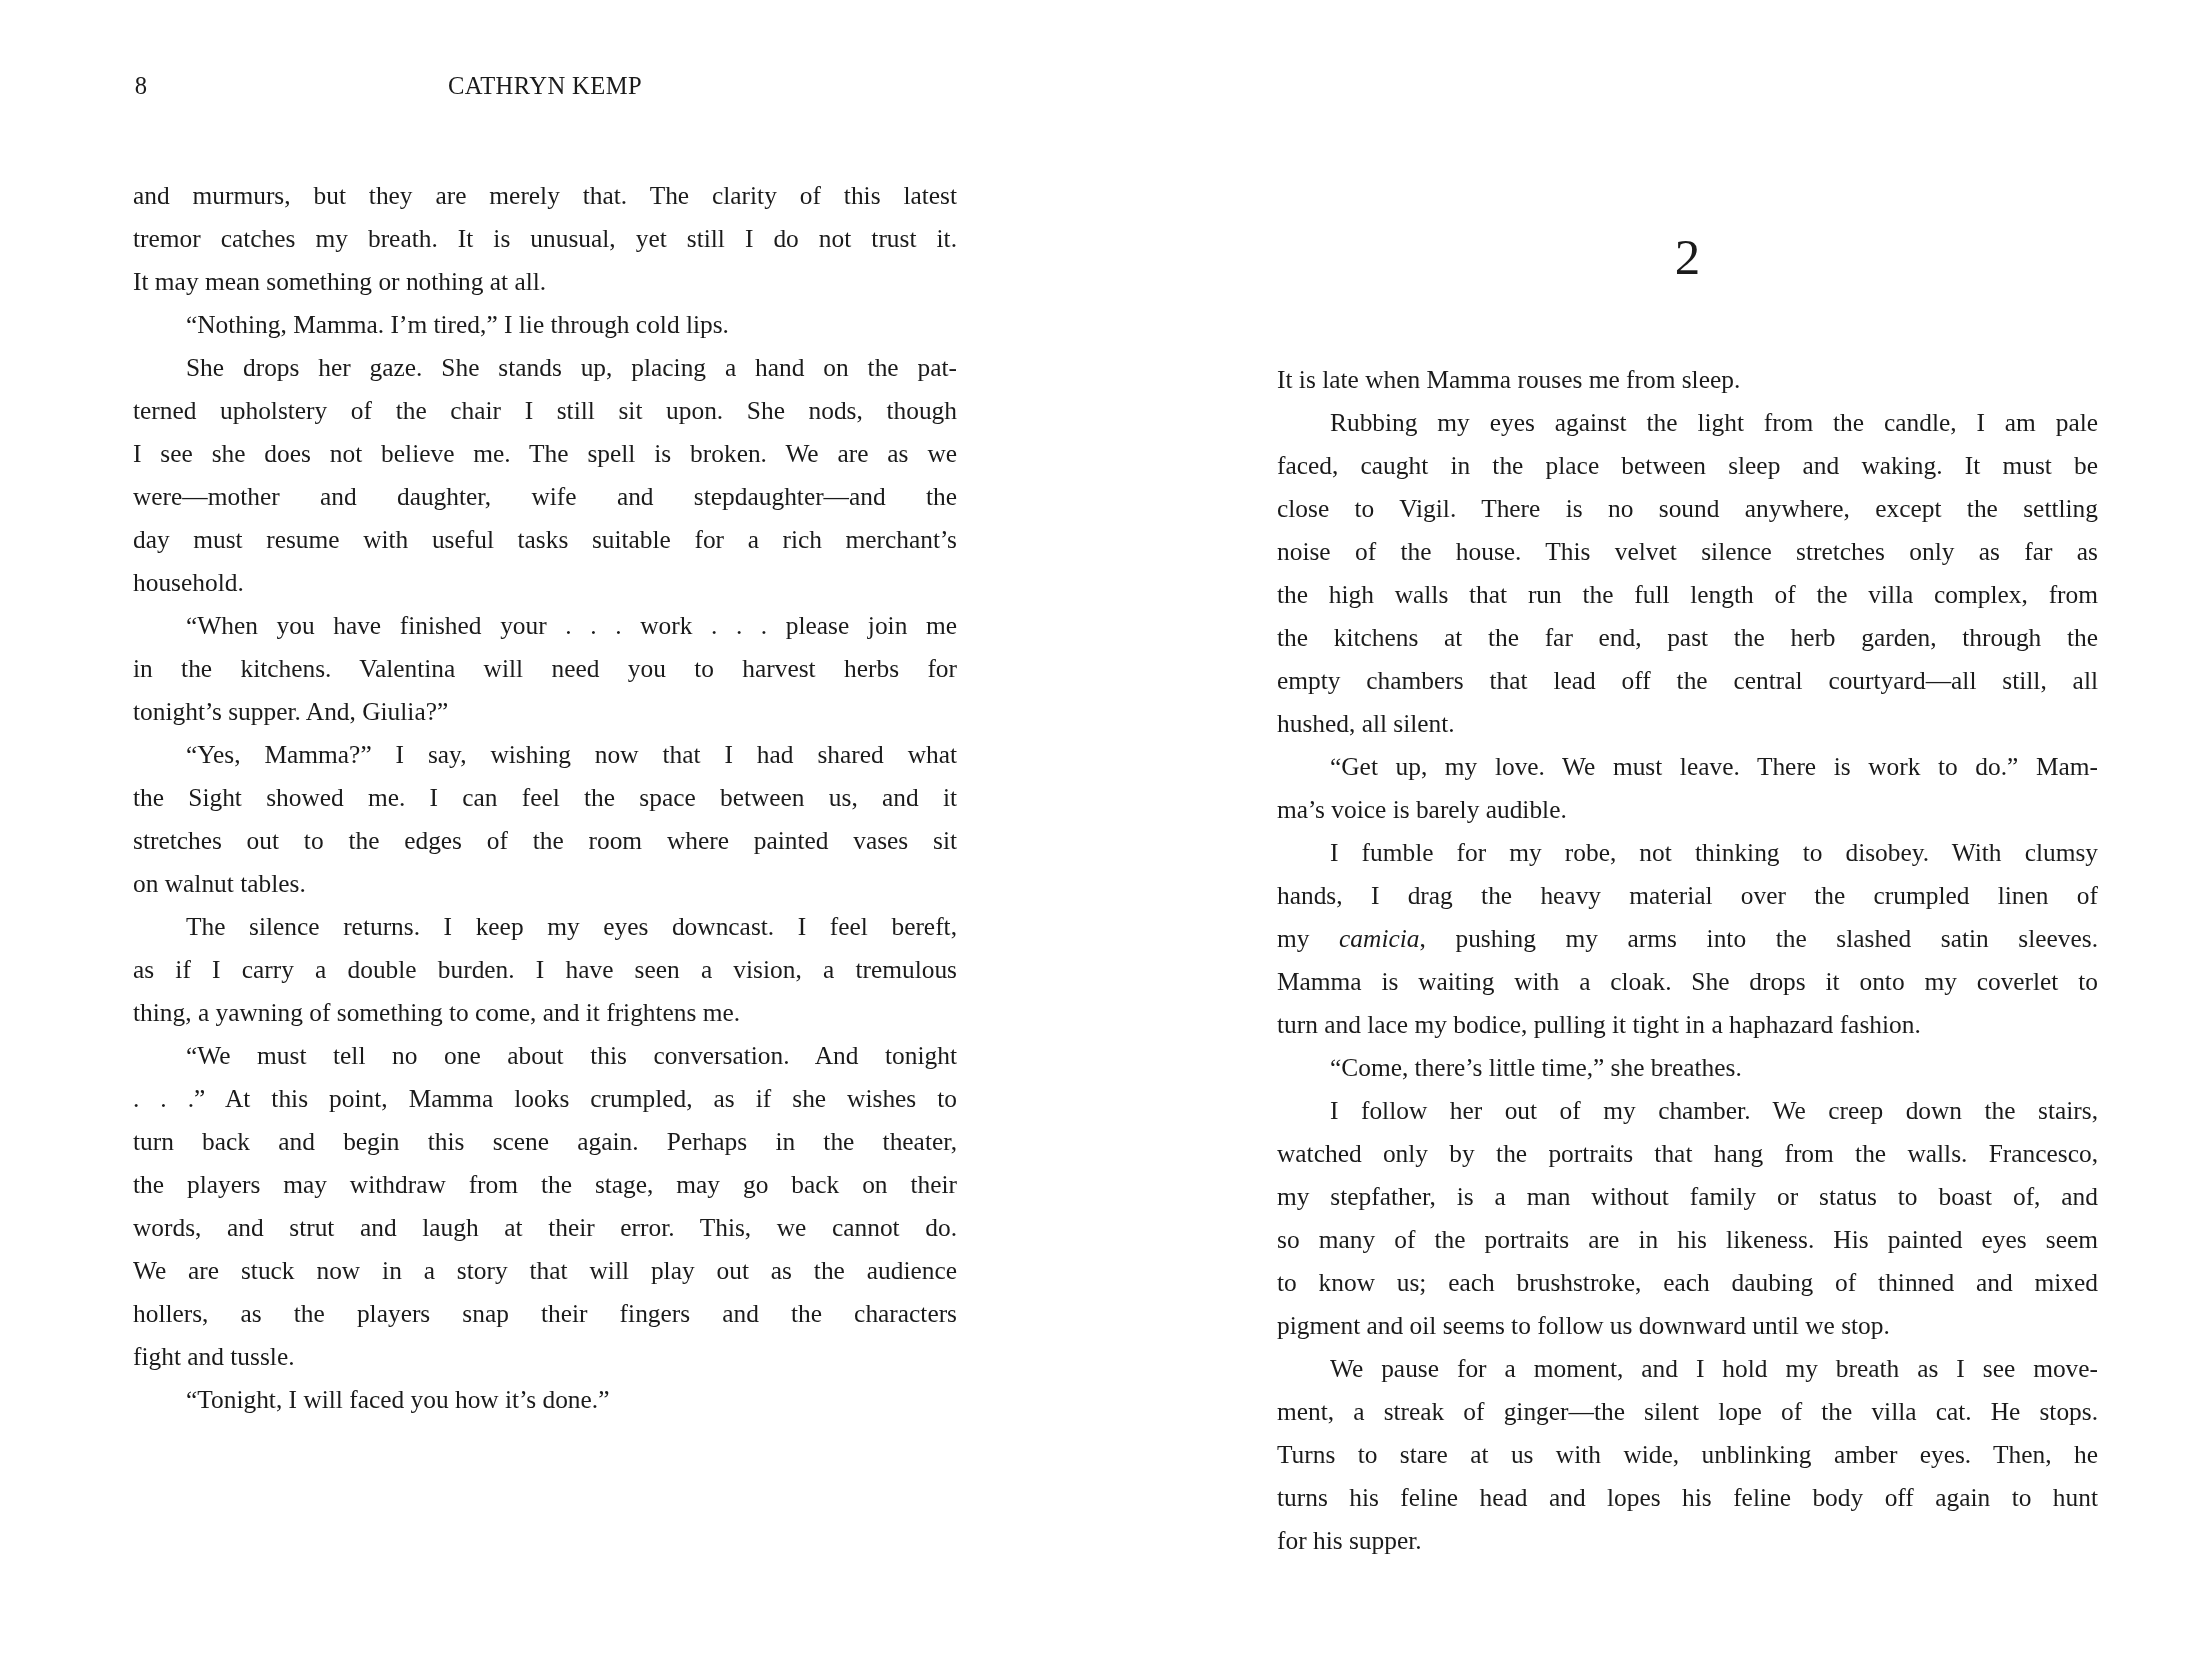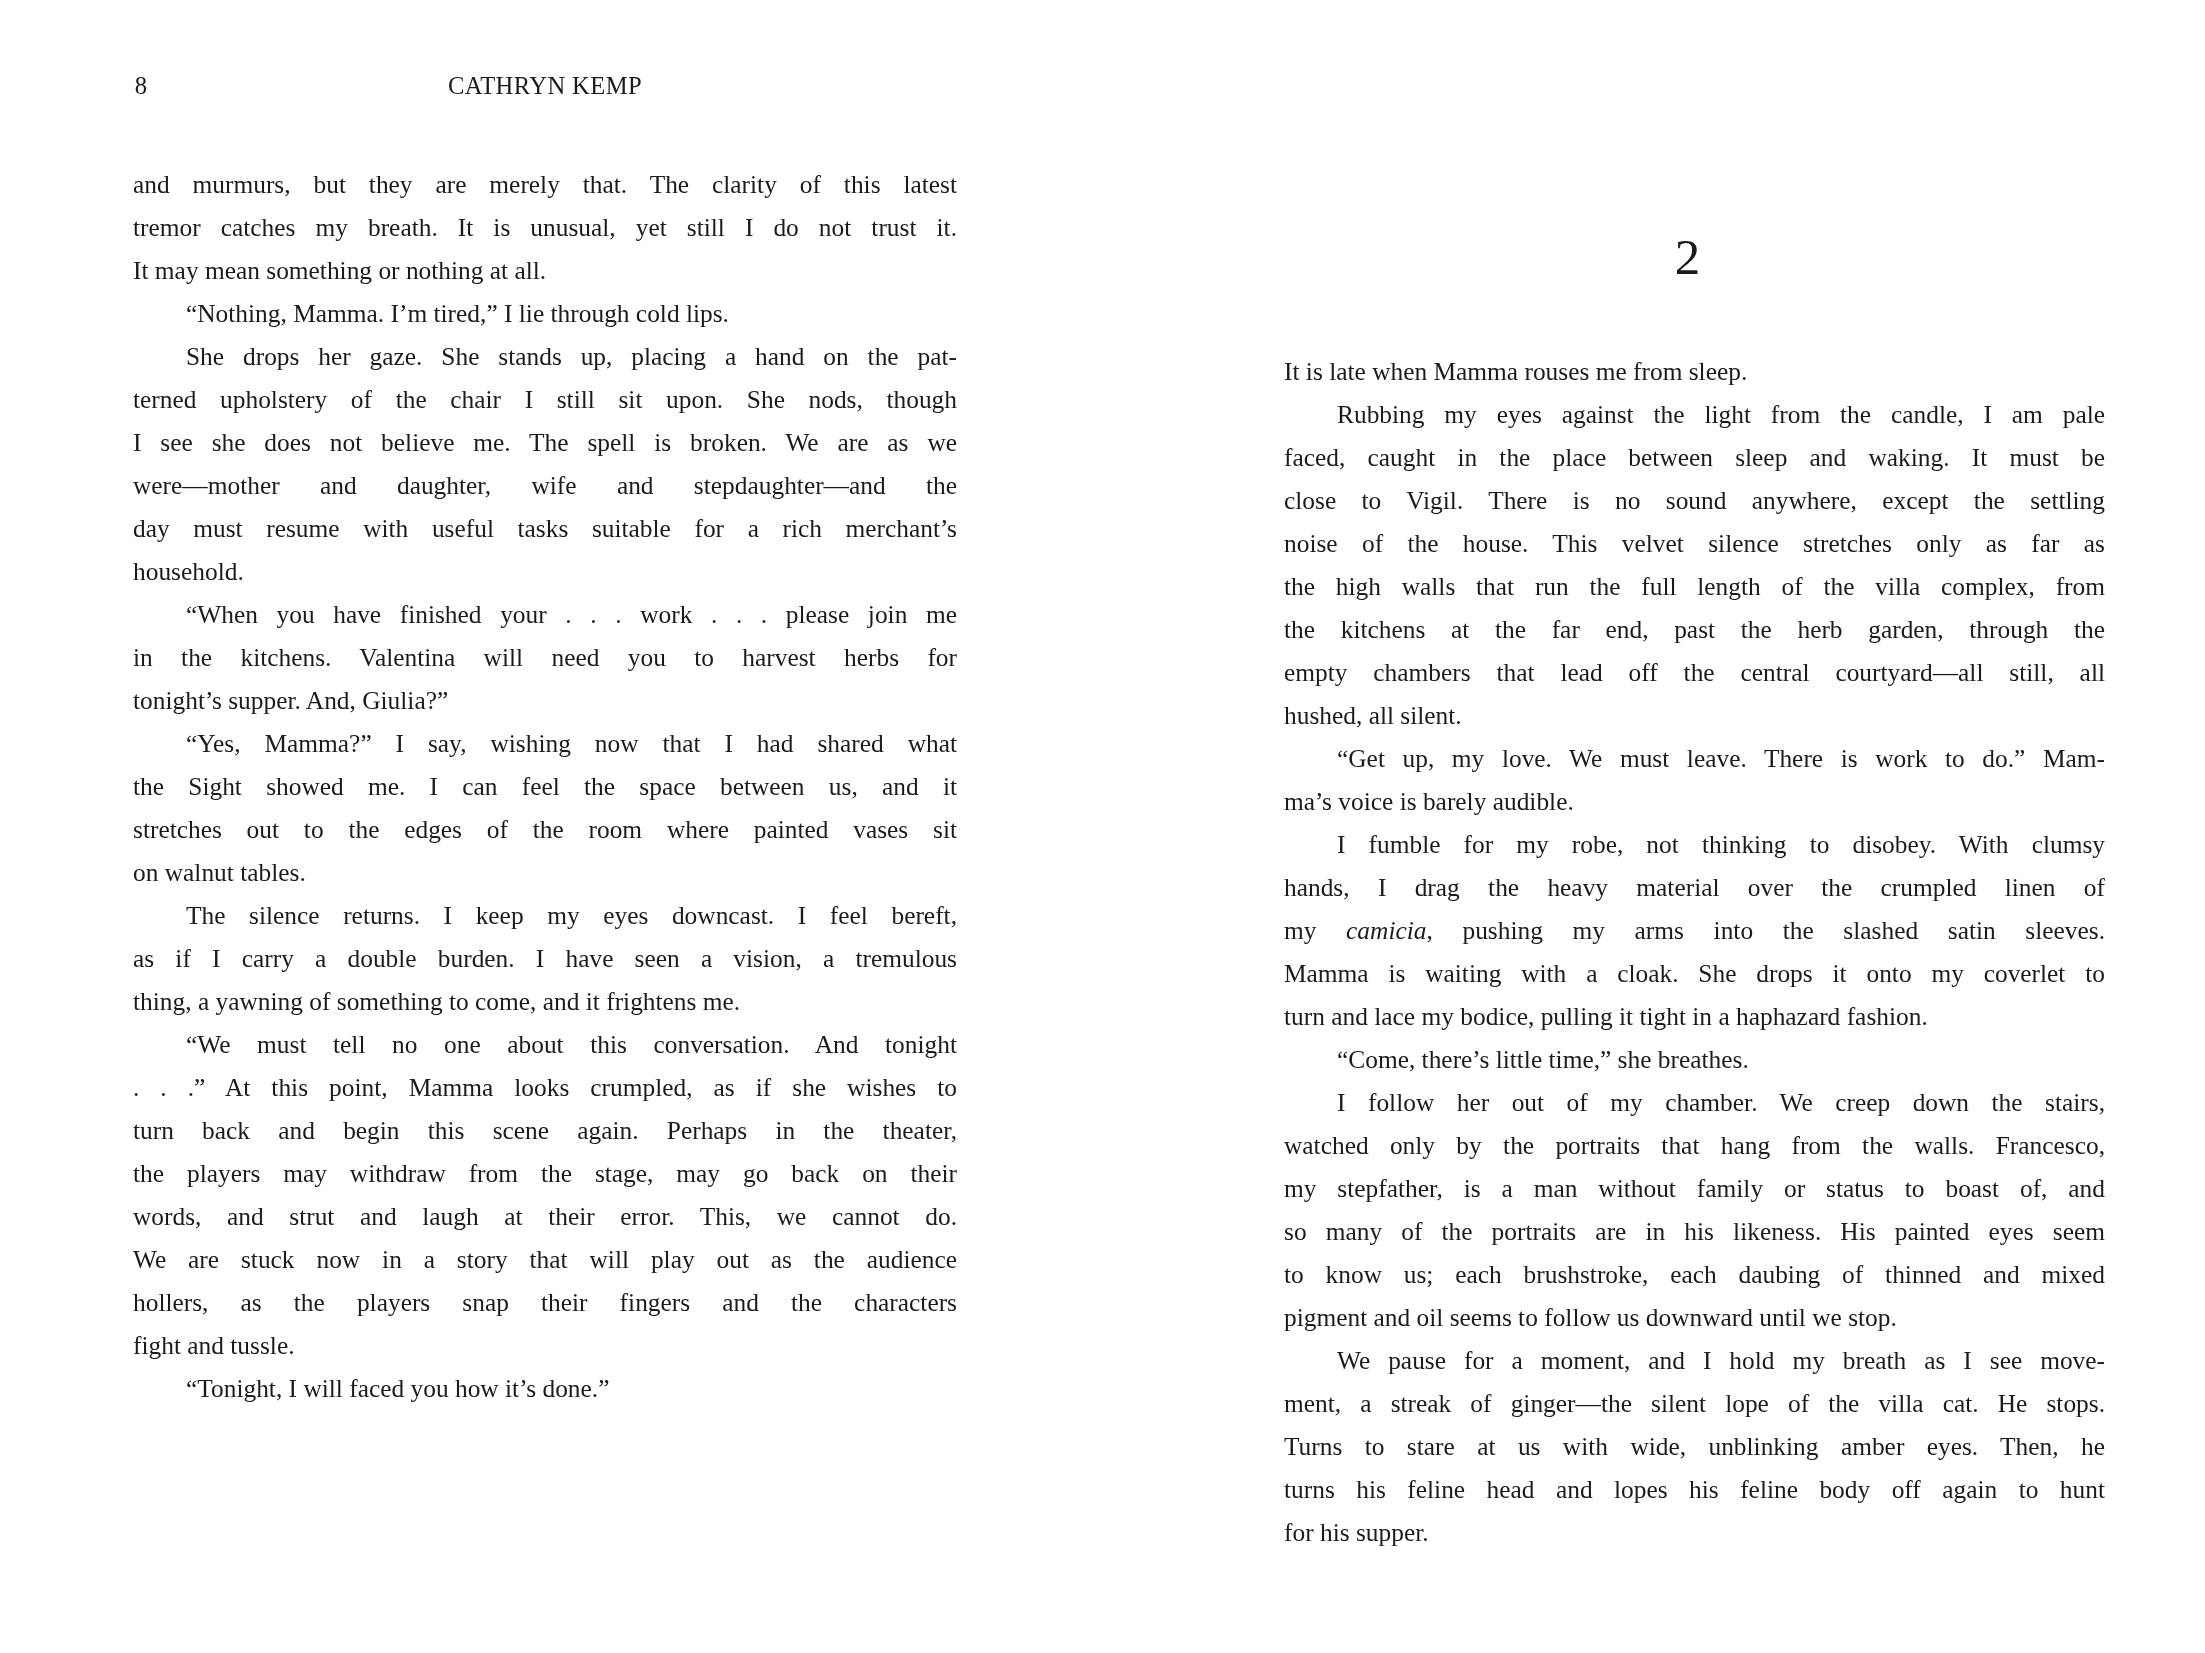--- a/index.html
+++ b/index.html
@@ -48,22 +48,22 @@
     text-align: center;
     font-size: 51px;
     line-height: 51px;
   }
 
   .body-text {
     position: absolute;
     left: 0;
     width: 100%;
   }
-  .page-left  .body-text { top: 163px; font-family: Liberation Serif, serif; }
-  .page-right .body-text { top: 350px; margin-left: 7px; }
+  .page-left  .body-text { top: 174px; font-family: Liberation Serif, serif; }
+  .page-right .body-text { top: 358px; }
 
   .paragraph { margin: 0; padding: 0; }
 
   .line {
     font-size: 25.4px;
     line-height: 43px;
     text-align: justify;
     text-align-last: justify;
     hyphens: none;
     white-space: normal;

